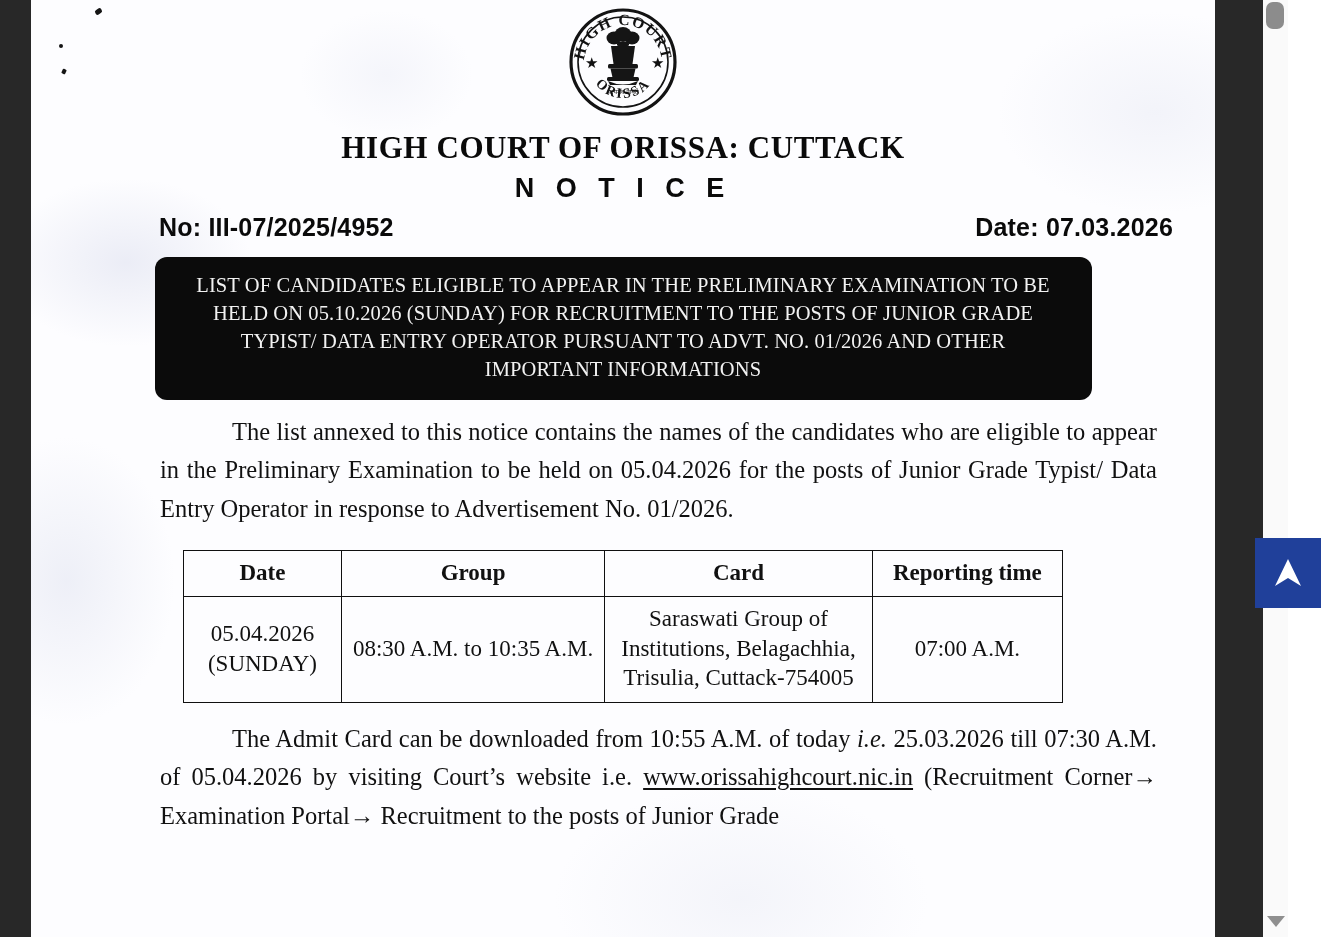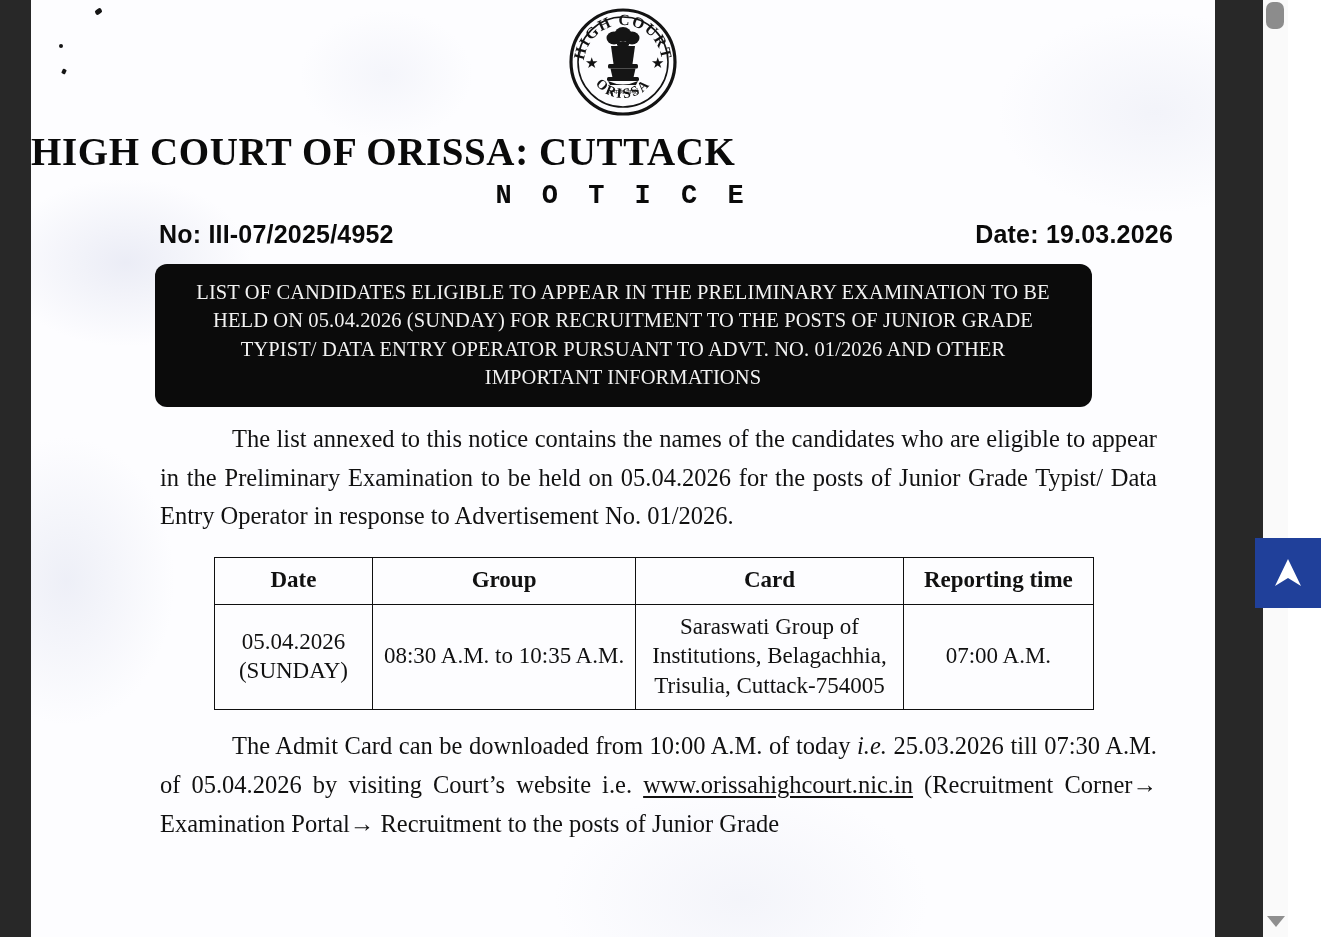--- a/index.html
+++ b/index.html
@@ -77,32 +77,32 @@
   }
   #emblem {
     display: inline-block;
     position: relative;
     width: 112px;
     height: 112px;
   }
 
   
   .court-title {
-    text-align: left;
+    text-align: center;
     font-family: "Liberation Serif", serif;
     font-weight: bold;
-    font-size: 39px;
+    font-size: 31px;
     letter-spacing: .6px;
     color: #0a0a0a;
     margin: 10px 0 0 0;
     line-height: 1.05;
   }
   .notice-word {
     text-align: center;
-    font-family: Liberation Mono, monospace;
+    font-family: Liberation Sans, sans-serif;
     font-weight: bold;
     font-size: 27px;
     letter-spacing: 7px;
     color: #0a0a0a;
     margin: 8px 0 0 0;
   }
   .ref-line {
     display: flex;
     justify-content: space-between;
     align-items: baseline;
@@ -157,21 +157,20 @@
   
   .table-wrap {
     margin: 21px auto 0 auto;
     width: 880px;
   }
   table.schedule {
     border-collapse: collapse;
     width: 100%;
     font-family: "Liberation Serif", serif;
     color: #111;
-    margin-left: 31px;
   }
   table.schedule th,
   table.schedule td {
     border: 1.6px solid #101010;
     text-align: center;
     vertical-align: middle;
   }
   table.schedule th {
     font-weight: bold;
     font-size: 23px;
@@ -289,24 +288,24 @@
             <text x="56" y="88" text-anchor="middle" font-size="6.5" fill="#1a1a1a" font-family="Liberation Sans, sans-serif">सत्यमेव जयते</text>
           </svg>
         </div>
       </div>
 
       <h1 class="court-title">HIGH COURT OF ORISSA: CUTTACK</h1>
       <h2 class="notice-word">N O T I C E</h2>
 
       <div class="ref-line">
         <span>No: III-07/2025/4952</span>
-        <span>Date: 19.03.2026</span>
-      </div>
-
-      <div class="banner">LIST OF CANDIDATES ELIGIBLE TO APPEAR IN THE PRELIMINARY EXAMINATION TO BE HELD ON 05.04.2026 (SUNDAY) FOR RECRUITMENT TO THE POSTS OF JUNIOR GRADE TYPIST/ DATA ENTRY OPERATOR PURSUANT TO ADVT. NO. 01/2026 AND OTHER IMPORTANT INFORMATIONS</div>
+        <span>Date: 07.03.2026</span>
+      </div>
+
+      <div class="banner">LIST OF CANDIDATES ELIGIBLE TO APPEAR IN THE PRELIMINARY EXAMINATION TO BE HELD ON 05.10.2026 (SUNDAY) FOR RECRUITMENT TO THE POSTS OF JUNIOR GRADE TYPIST/ DATA ENTRY OPERATOR PURSUANT TO ADVT. NO. 01/2026 AND OTHER IMPORTANT INFORMATIONS</div>
 
       <div class="body-wrap">
         <p class="para">The list annexed to this notice contains the names of the candidates who are eligible to appear in the Preliminary Examination to be held on 05.04.2026 for the posts of Junior Grade Typist/ Data Entry Operator in response to Advertisement No. 01/2026.</p>
       </div>
 
       <div class="table-wrap">
         <table class="schedule">
           <thead>
             <tr>
               <th class="col-date">Date</th>
@@ -323,21 +322,21 @@
               </td>
               <td>08:30 A.M. to 10:35 A.M.</td>
               <td>Saraswati Group of Institutions, Belagachhia, Trisulia, Cuttack-754005</td>
               <td>07:00 A.M.</td>
             </tr>
           </tbody>
         </table>
       </div>
 
       <div class="body-wrap">
-        <p class="para last"><span>The Admit Card can be downloaded from 10:00 A.M. of today </span><span class="ital">i.e.</span><span> 25.03.2026 till 07:30 A.M. of 05.04.2026 by visiting Court’s website i.e. </span><span class="link">www.orissahighcourt.nic.in</span><span> (Recruitment Corner→ Examination Portal→ Recruitment to the posts of Junior Grade</span></p>
+        <p class="para last"><span>The Admit Card can be downloaded from 10:55 A.M. of today </span><span class="ital">i.e.</span><span> 25.03.2026 till 07:30 A.M. of 05.04.2026 by visiting Court’s website i.e. </span><span class="link">www.orissahighcourt.nic.in</span><span> (Recruitment Corner→ Examination Portal→ Recruitment to the posts of Junior Grade</span></p>
       </div>
 
     </div>
   </div>
 
   <div id="scrollbar">
     <div id="scroll-thumb"></div>
     <div id="scroll-down-arrow"></div>
   </div>
   <div id="right-blank"></div>

